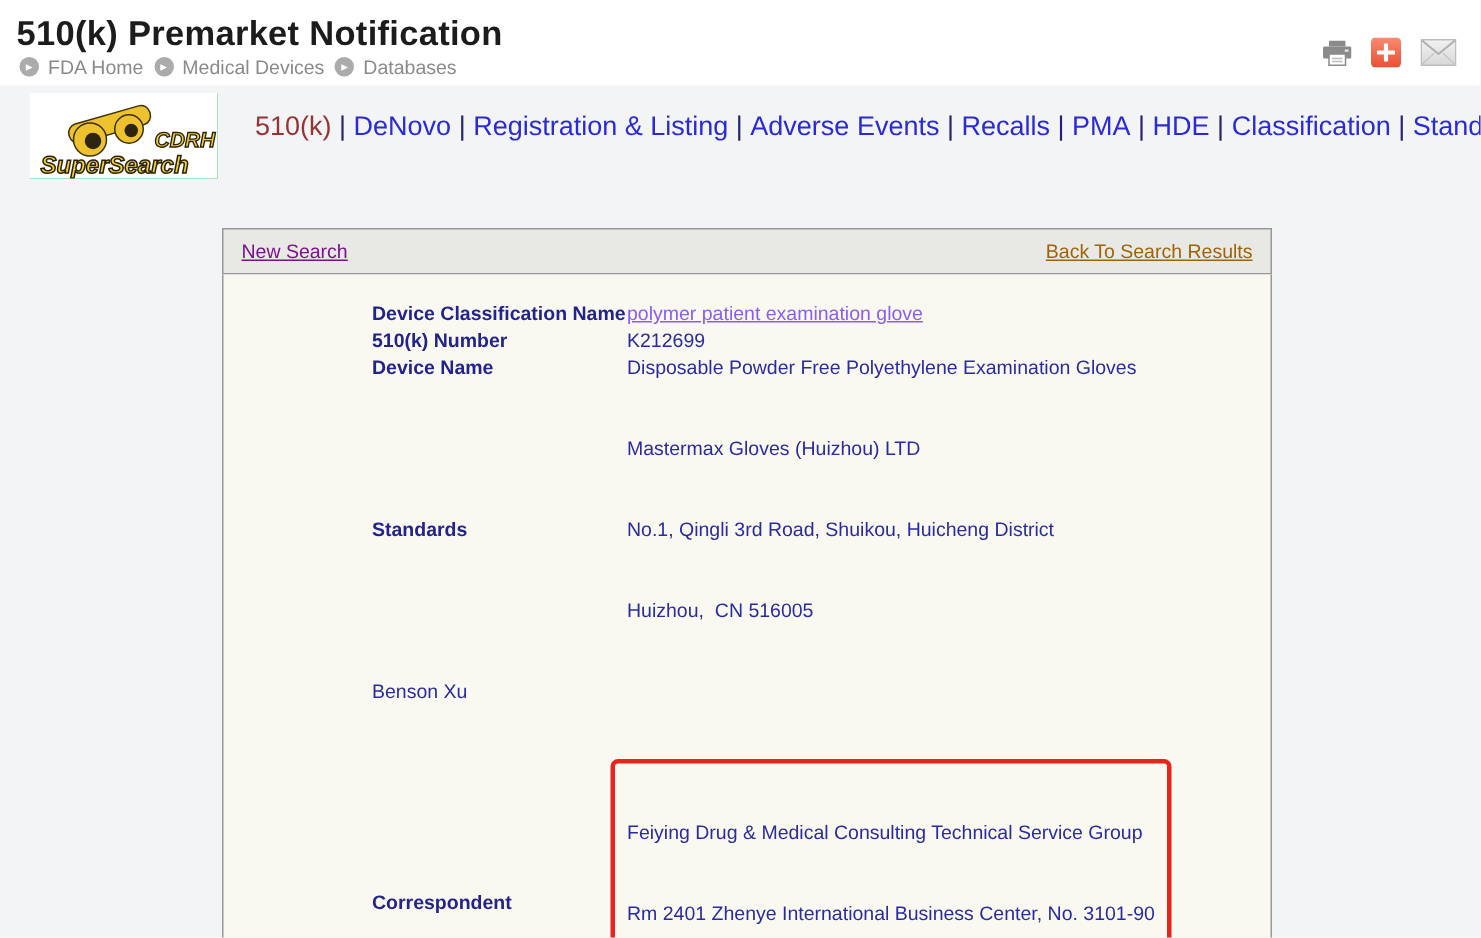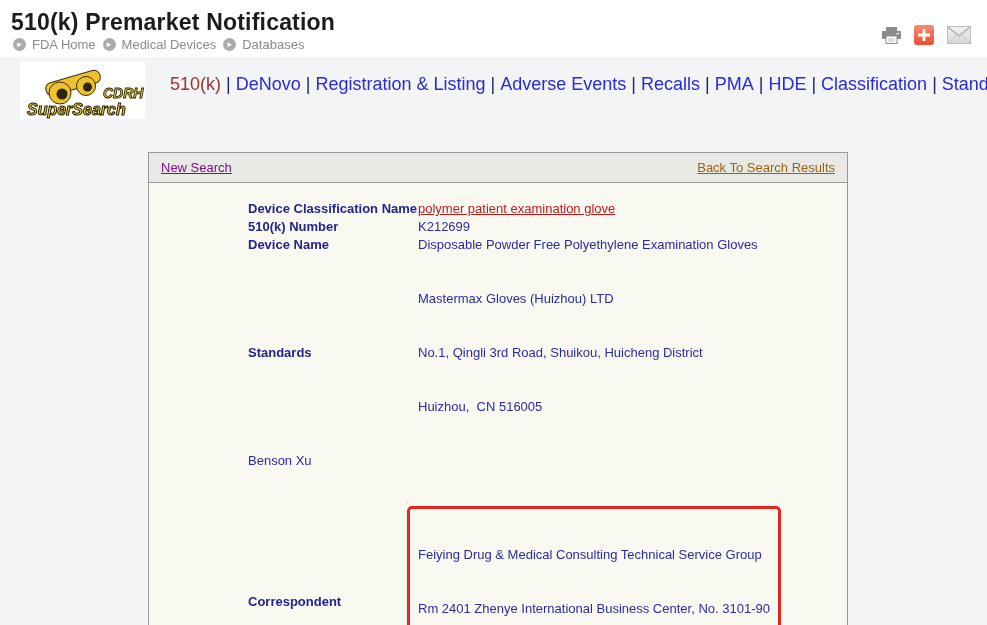--- a/index.html
+++ b/index.html
@@ -77,21 +77,21 @@
     border: 1px solid #989898; border-top: none;
     min-height: 425px;
     padding: 17px 20px 20px 99px;
   }
   .row { display: flex; align-items: center; line-height: 18px; }
   .label {
     flex: 0 0 170px; font-weight: bold; color: #23238e;
     white-space: nowrap;
   }
   .value { color: #2b2ba0; white-space: pre-wrap; }
-  .value a, a.val-link { color: #b91c1c; text-decoration: underline; cursor: pointer; }
+  .value a, a.val-link { color: #8b5cf6; text-decoration: underline; cursor: pointer; }
 
   .red-box {
     border: 3px solid #e8251c; border-radius: 5px;
     padding: 1px 8px 3px 8px;
     margin: 0 0 1px -11px;
     width: fit-content;
   }
 </style>
 </head>
 <body>

